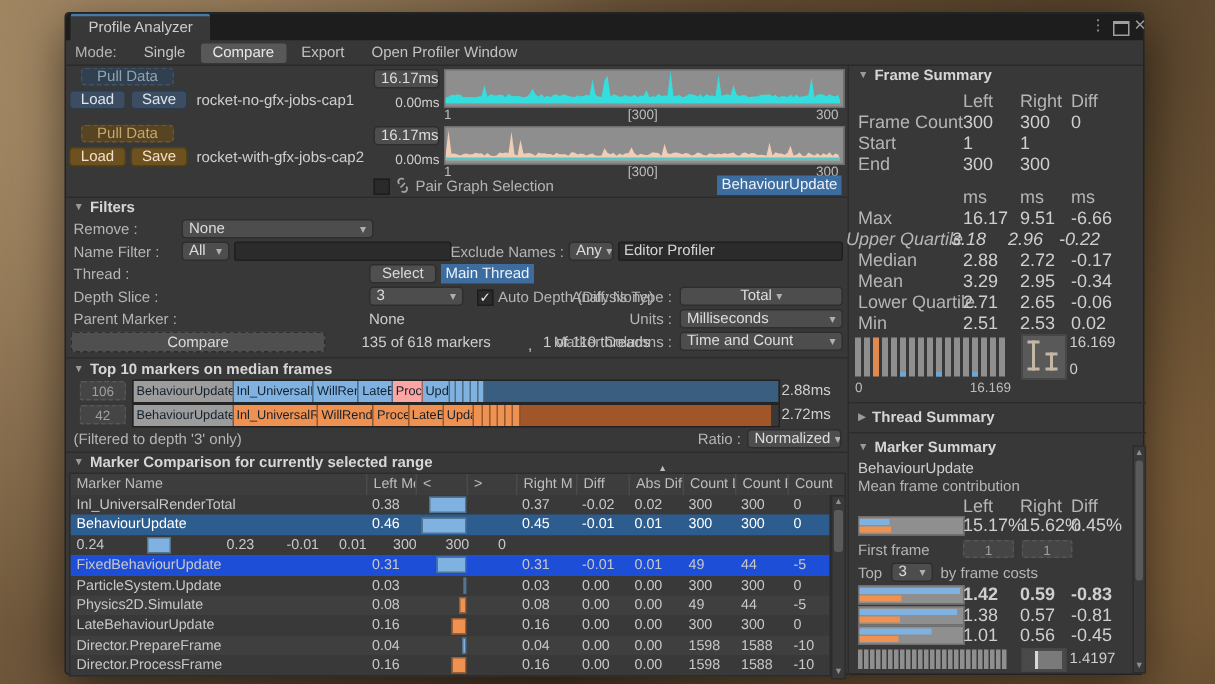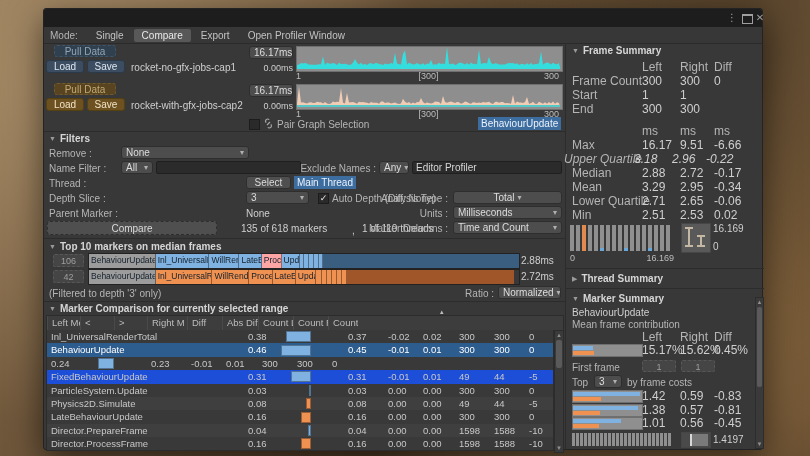--- a/index.html
+++ b/index.html
@@ -64,20 +64,21 @@
   .ibeam{position:absolute;background:#c4b7a4;}
   .costbar{position:absolute;width:69px;height:11px;background:#8f8f8f;border:1px solid #6f6f6f;}
 </style>
 </head>
 <body>
 
 <div class="desktop">
 <div class="window">
 
   <div class="titlebar">
+    <div class="tab">Profile Analyzer</div>
     <div class="winicon" style="left:682px;">⋮</div>
     <div class="maxbox" style="left:698px;"></div>
     <div class="winicon" style="left:710px;">✕</div>
   </div>
 
   <div class="toolbar">
     <span class="lbl" style="margin:0 10px 0 6px;">Mode:</span>
     <div style="display:flex;">
           <div class="tbtn">Single</div>
           <div class="tbtn active">Compare</div>
@@ -227,20 +228,21 @@
   <span class="abs lbl" style="left:400px;top:278px;width:50px;text-align:right;">Ratio :</span>
   <div class="abs dd" style="left:454px;top:277px;width:63px;">
     <span>Normalized</span>
         <span class="arr">▾</span>
       </div>
 
   <div class="sep" style="left:0;top:292px;width:521px;height:1px;"></div>
 
   <span class="abs bold" style="left:5px;top:294px;"><span class="fold">▼</span><span>Marker Comparison for currently selected range</span></span>
   <div class="thead" style="left:2px;top:306px;width:516px;">
+        <div class="thcell" style="width: 197px; border-left: none;">Marker Name</div>
         <div class="thcell" style="width: 33px;">Left Me</div>
         <div class="thcell" style="width: 34px;">&lt;</div>
         <div class="thcell" style="width: 33px;">&gt;</div>
         <div class="thcell" style="width: 40px;">Right M</div>
         <div class="thcell" style="width: 35px;">Diff</div>
         <div class="thcell" style="width: 36px;">Abs Diff</div>
         <div class="thcell" style="width: 35px;">Count L</div>
         <div class="thcell" style="width: 35px;">Count R</div>
         <div class="thcell" style="width: 30px;">Count D</div>
       </div>
@@ -516,21 +518,21 @@
   <div class="abs dd" style="left:550px;top:366px;width:28px;">
     <span>3</span>
         <span class="arr">▾</span>
       </div>
   <span class="abs lbl" style="left:583px;top:367px;text-align:right;">by frame costs</span>
   <div>
         <div class="costbar" style="left: 528px; top: 381px;">
           <div style="position: absolute; left: 0px; top: 1px; height: 4px; background: rgb(127, 178, 224); width: 67px;"></div>
           <div style="position: absolute; left: 0px; top: 6px; height: 4px; background: rgb(239, 145, 80); width: 27.8439px;"></div>
         </div>
-        <div class="rrow" style="left: 528px; top: 381px; width: 224px;">
+        <div class="rrow" style="left: 528px; top: 381px; width: 224px; font-weight: bold;">
           <span class="rv1">1.42</span>
           <span class="rv2">0.59</span>
           <span class="rv3">-0.83</span>
         </div>
         <div class="costbar" style="left: 528px; top: 394.5px;">
           <div style="position: absolute; left: 0px; top: 1px; height: 4px; background: rgb(127, 178, 224); width: 65.1264px;"></div>
           <div style="position: absolute; left: 0px; top: 6px; height: 4px; background: rgb(239, 145, 80); width: 26.9px;"></div>
         </div>
         <div class="rrow" style="left: 528px; top: 394.5px; width: 190px;">
           <span class="rv1">1.38</span>

